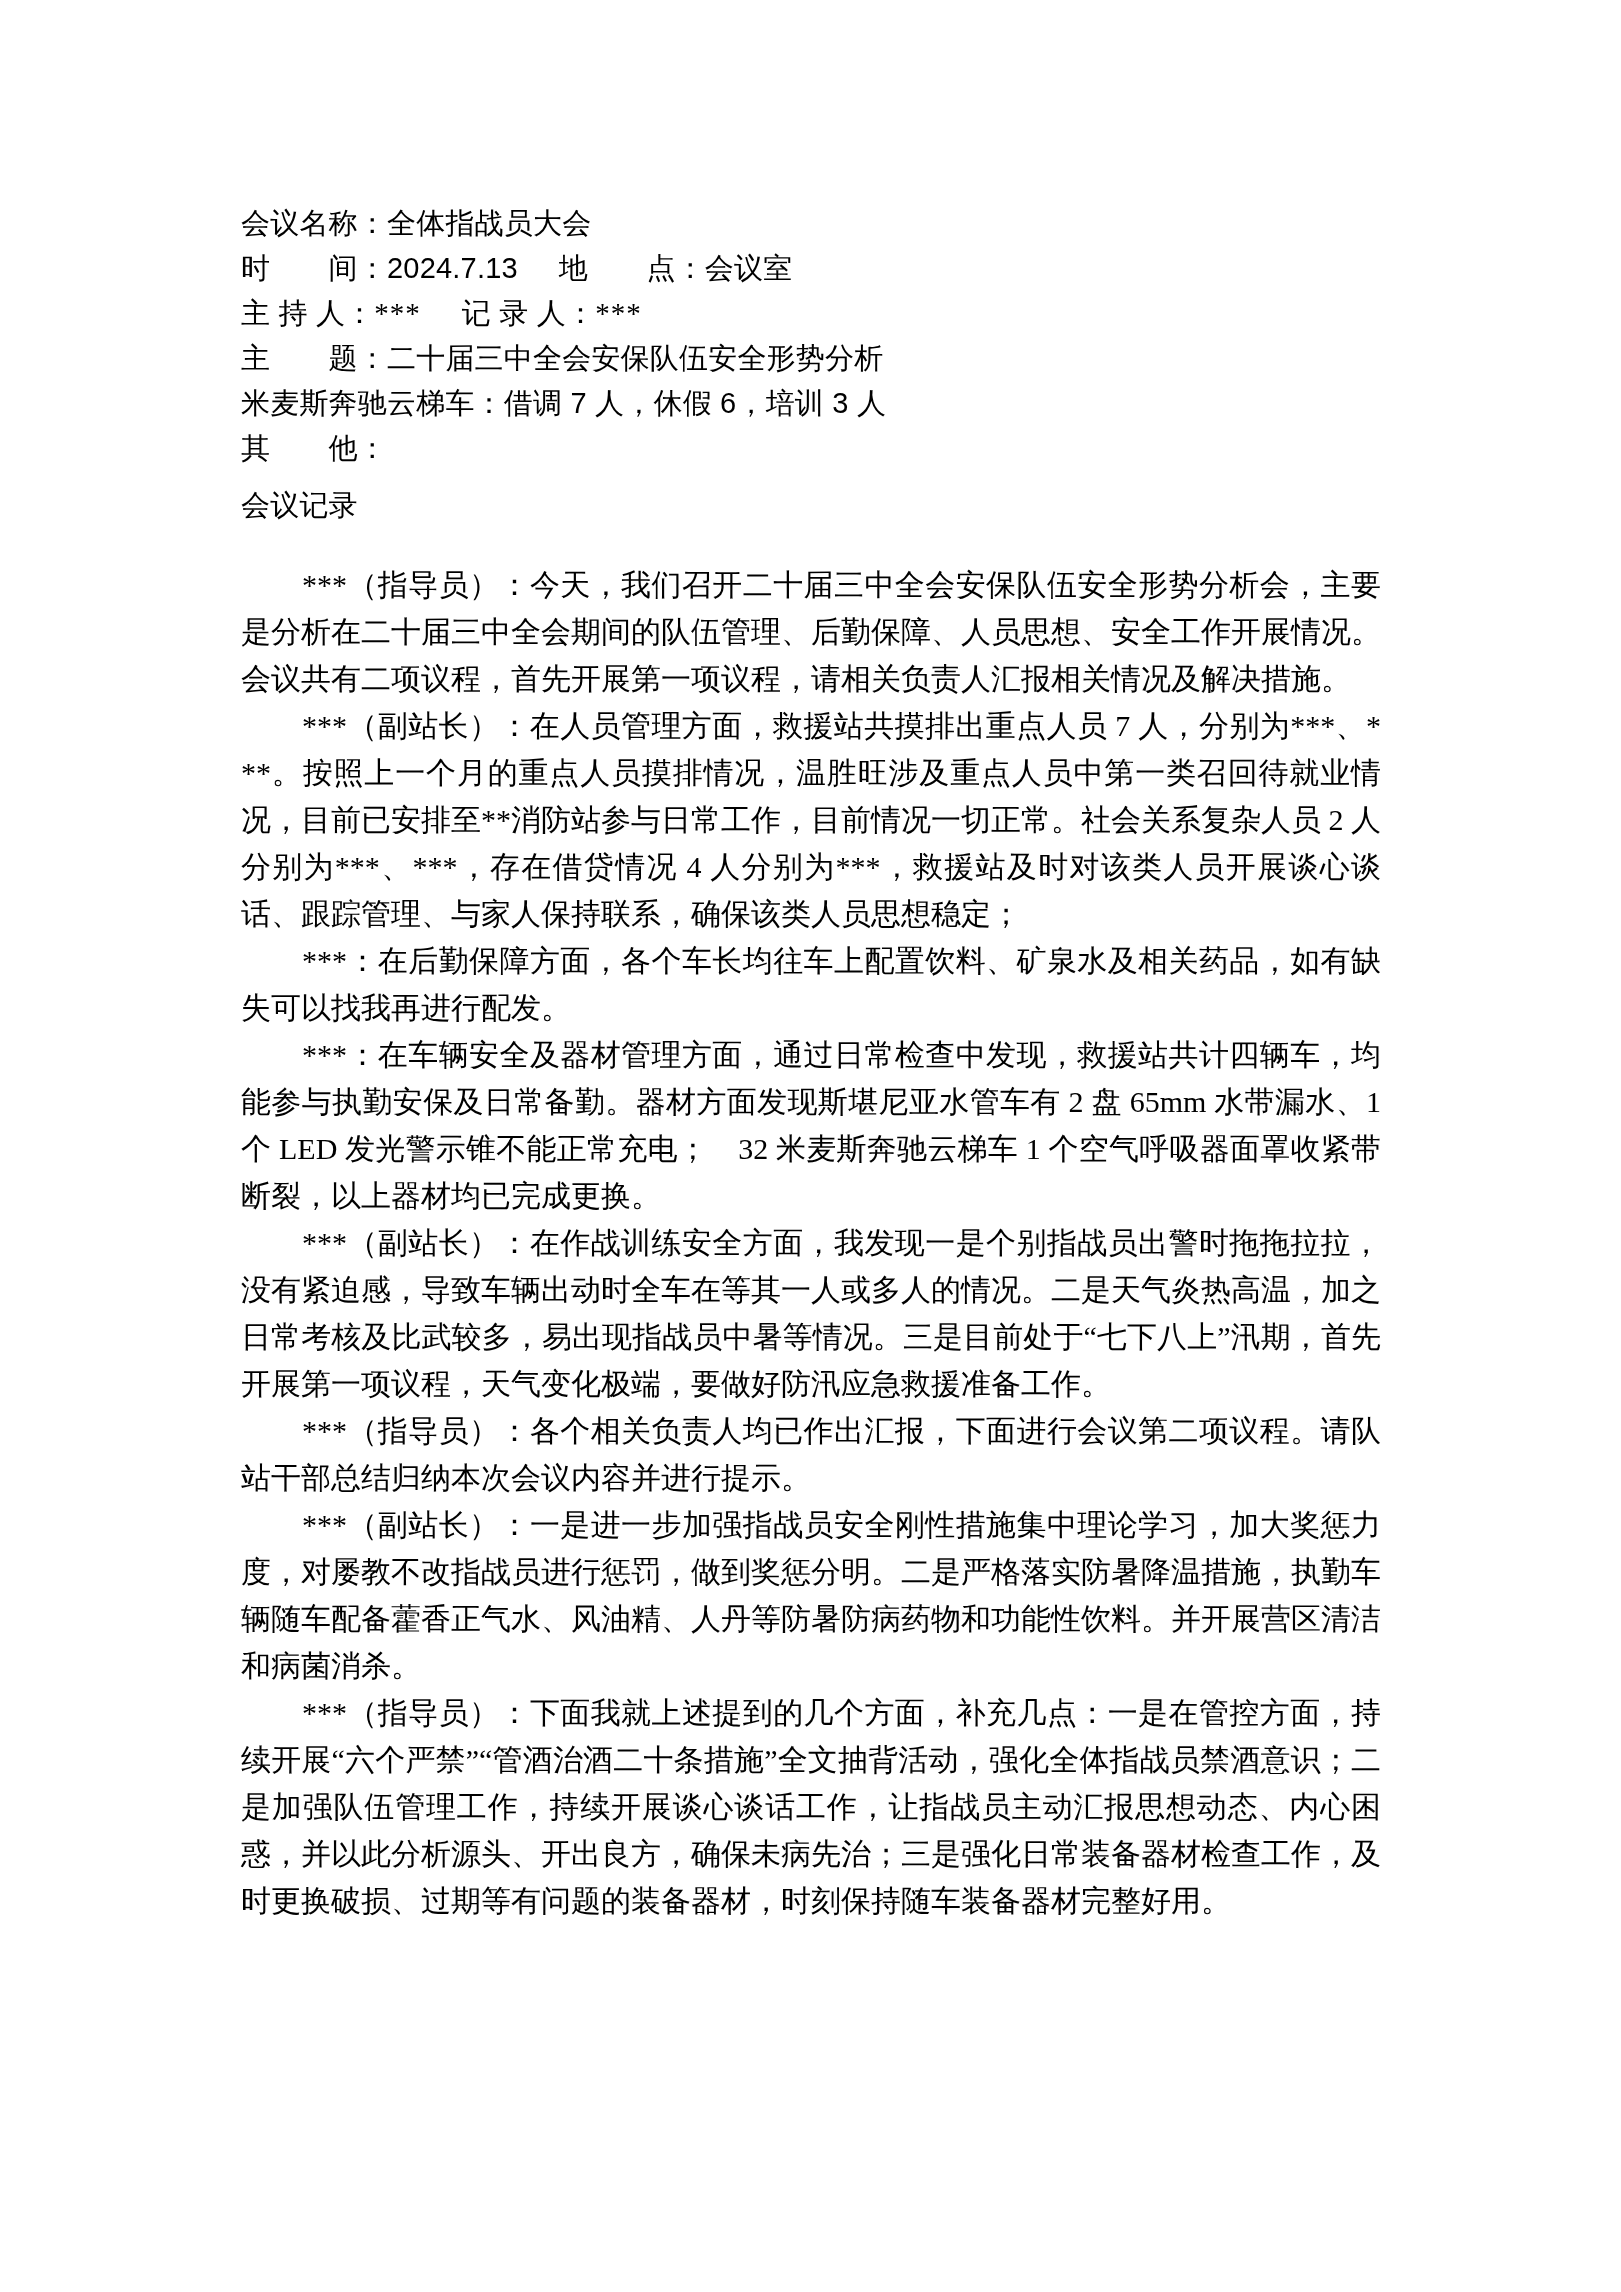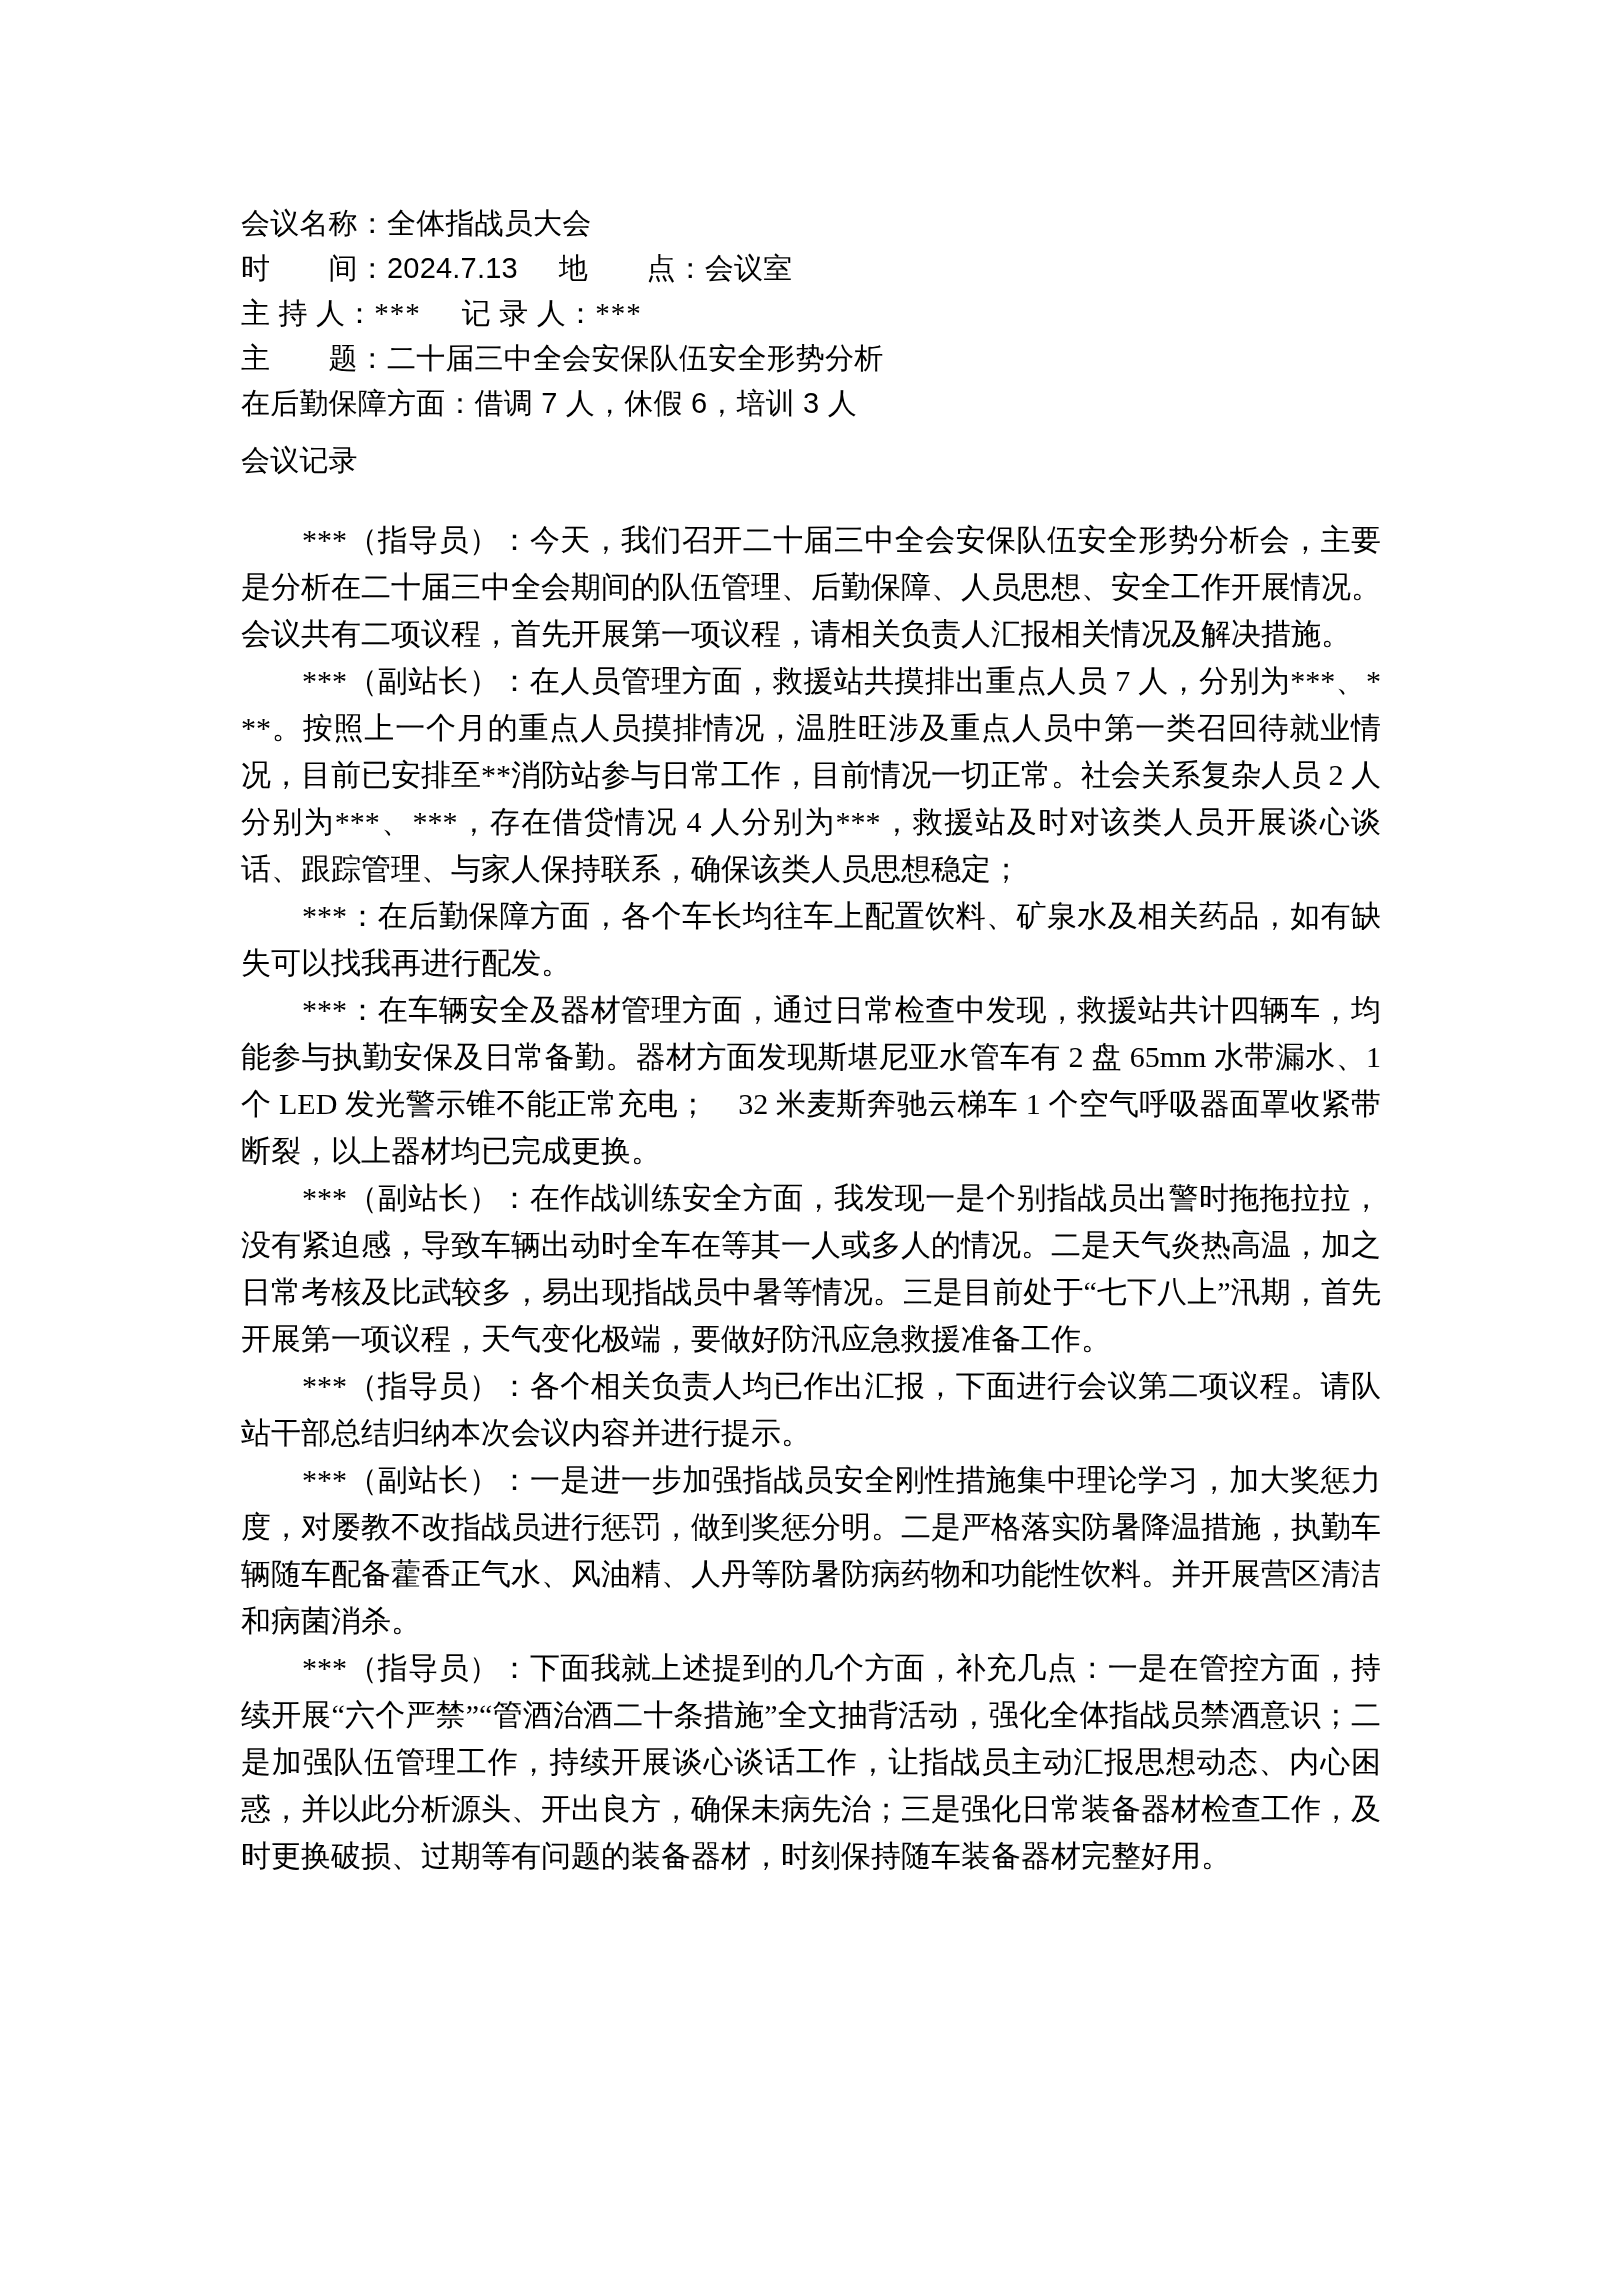--- a/index.html
+++ b/index.html
@@ -85,22 +85,23 @@
 
       <div class="hdr-line"><span class="lbl">会议名称：</span><span class="val">全体指战员大会</span></div>
 
       <div class="hdr-line"><span class="lbl">时　　间：</span><span class="val">2024.7.13</span><span class="hdr-gap-sm"></span><span class="lbl">地　　点：</span><span class="val">会议室</span></div>
 
       <div class="hdr-line"><span class="lbl">主 持 人：</span><span class="val stars">***</span><span class="hdr-gap-sm"></span><span class="lbl">记 录 人：</span><span class="val stars">***</span></div>
 
       <div class="hdr-line"><span class="lbl">主　　题：</span><span class="val">二十届三中全会安保队伍安全形势分析</span></div>
 
 
-      <div class="hdr-line"><span class="lbl">在后勤保障方面：</span><span class="val">借调 7 人，休假 6，培训 3 人</span></div>
+      <div class="hdr-line"><span class="lbl">米麦斯奔驰云梯车：</span><span class="val">借调 7 人，休假 6，培训 3 人</span></div>
 
+      <div class="hdr-line"><span class="lbl">其　　他：</span><span class="val"></span></div>
 
       <div class="minutes-title">会议记录</div>
     </div>
 
     <div class="body-block">
       <p>***（指导员）：今天，我们召开二十届三中全会安保队伍安全形势分析会，主要是分析在二十届三中全会期间的队伍管理、后勤保障、人员思想、安全工作开展情况。会议共有二项议程，首先开展第一项议程，请相关负责人汇报相关情况及解决措施。</p>
       <p>***（副站长）：在人员管理方面，救援站共摸排出重点人员 7 人，分别为***、***。按照上一个月的重点人员摸排情况，温胜旺涉及重点人员中第一类召回待就业情况，目前已安排至**消防站参与日常工作，目前情况一切正常。社会关系复杂人员 2 人分别为***、***，存在借贷情况 4 人分别为***，救援站及时对该类人员开展谈心谈话、跟踪管理、与家人保持联系，确保该类人员思想稳定；</p>
       <p>***：在后勤保障方面，各个车长均往车上配置饮料、矿泉水及相关药品，如有缺失可以找我再进行配发。</p>
       <p>***：在车辆安全及器材管理方面，通过日常检查中发现，救援站共计四辆车，均能参与执勤安保及日常备勤。器材方面发现斯堪尼亚水管车有 2 盘 65mm 水带漏水、1 个 LED 发光警示锥不能正常充电；　32 米麦斯奔驰云梯车 1 个空气呼吸器面罩收紧带断裂，以上器材均已完成更换。</p>
       <p>***（副站长）：在作战训练安全方面，我发现一是个别指战员出警时拖拖拉拉，没有紧迫感，导致车辆出动时全车在等其一人或多人的情况。二是天气炎热高温，加之日常考核及比武较多，易出现指战员中暑等情况。三是目前处于“七下八上”汛期，首先开展第一项议程，天气变化极端，要做好防汛应急救援准备工作。</p>

